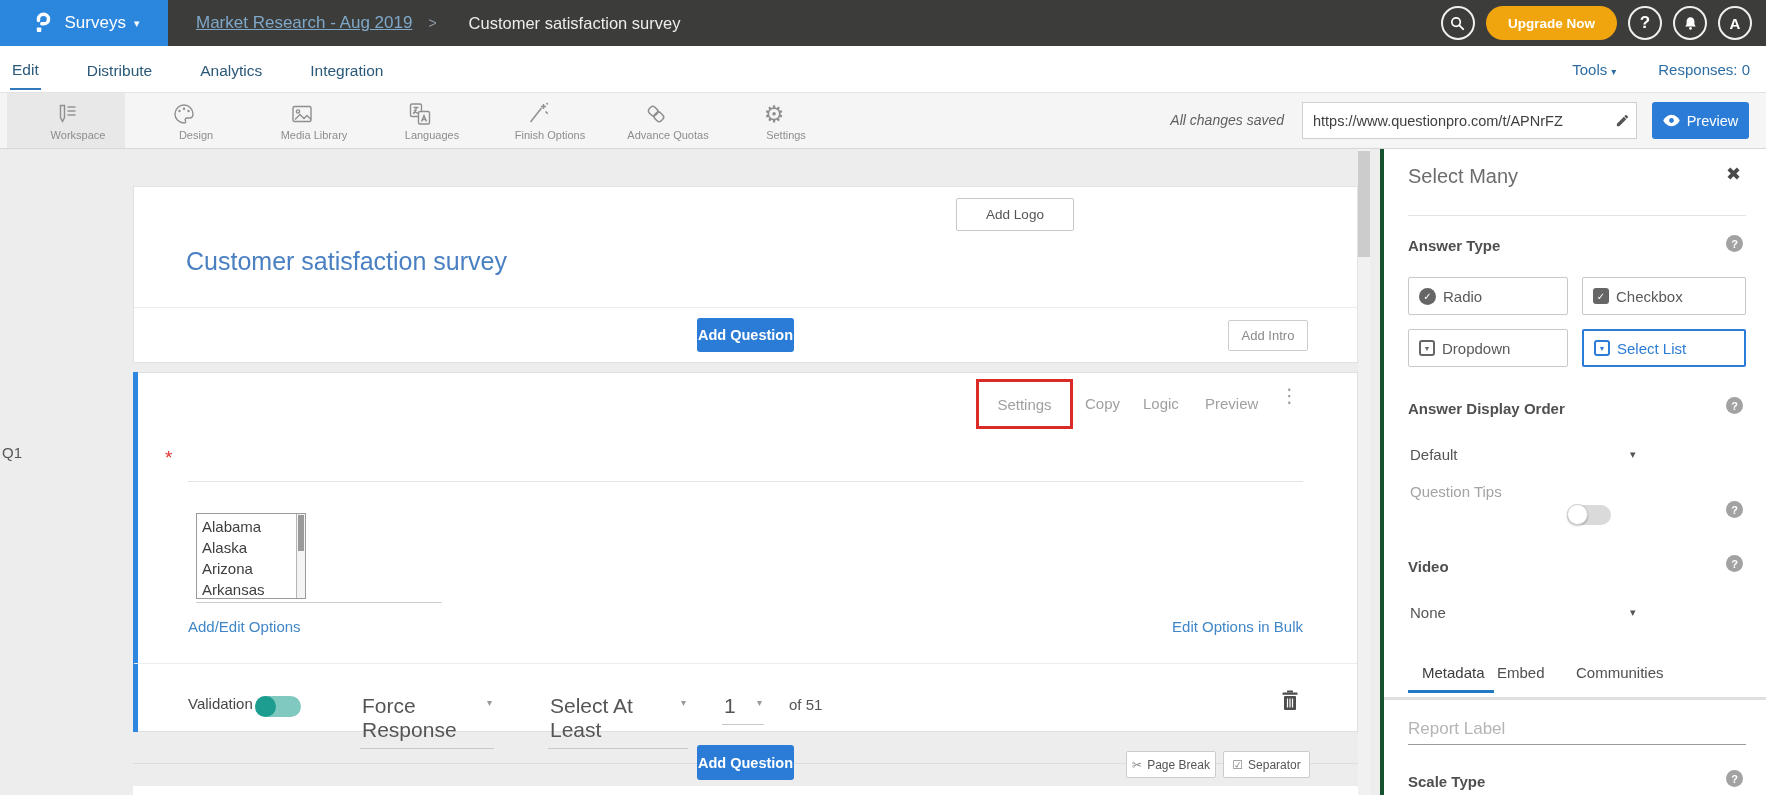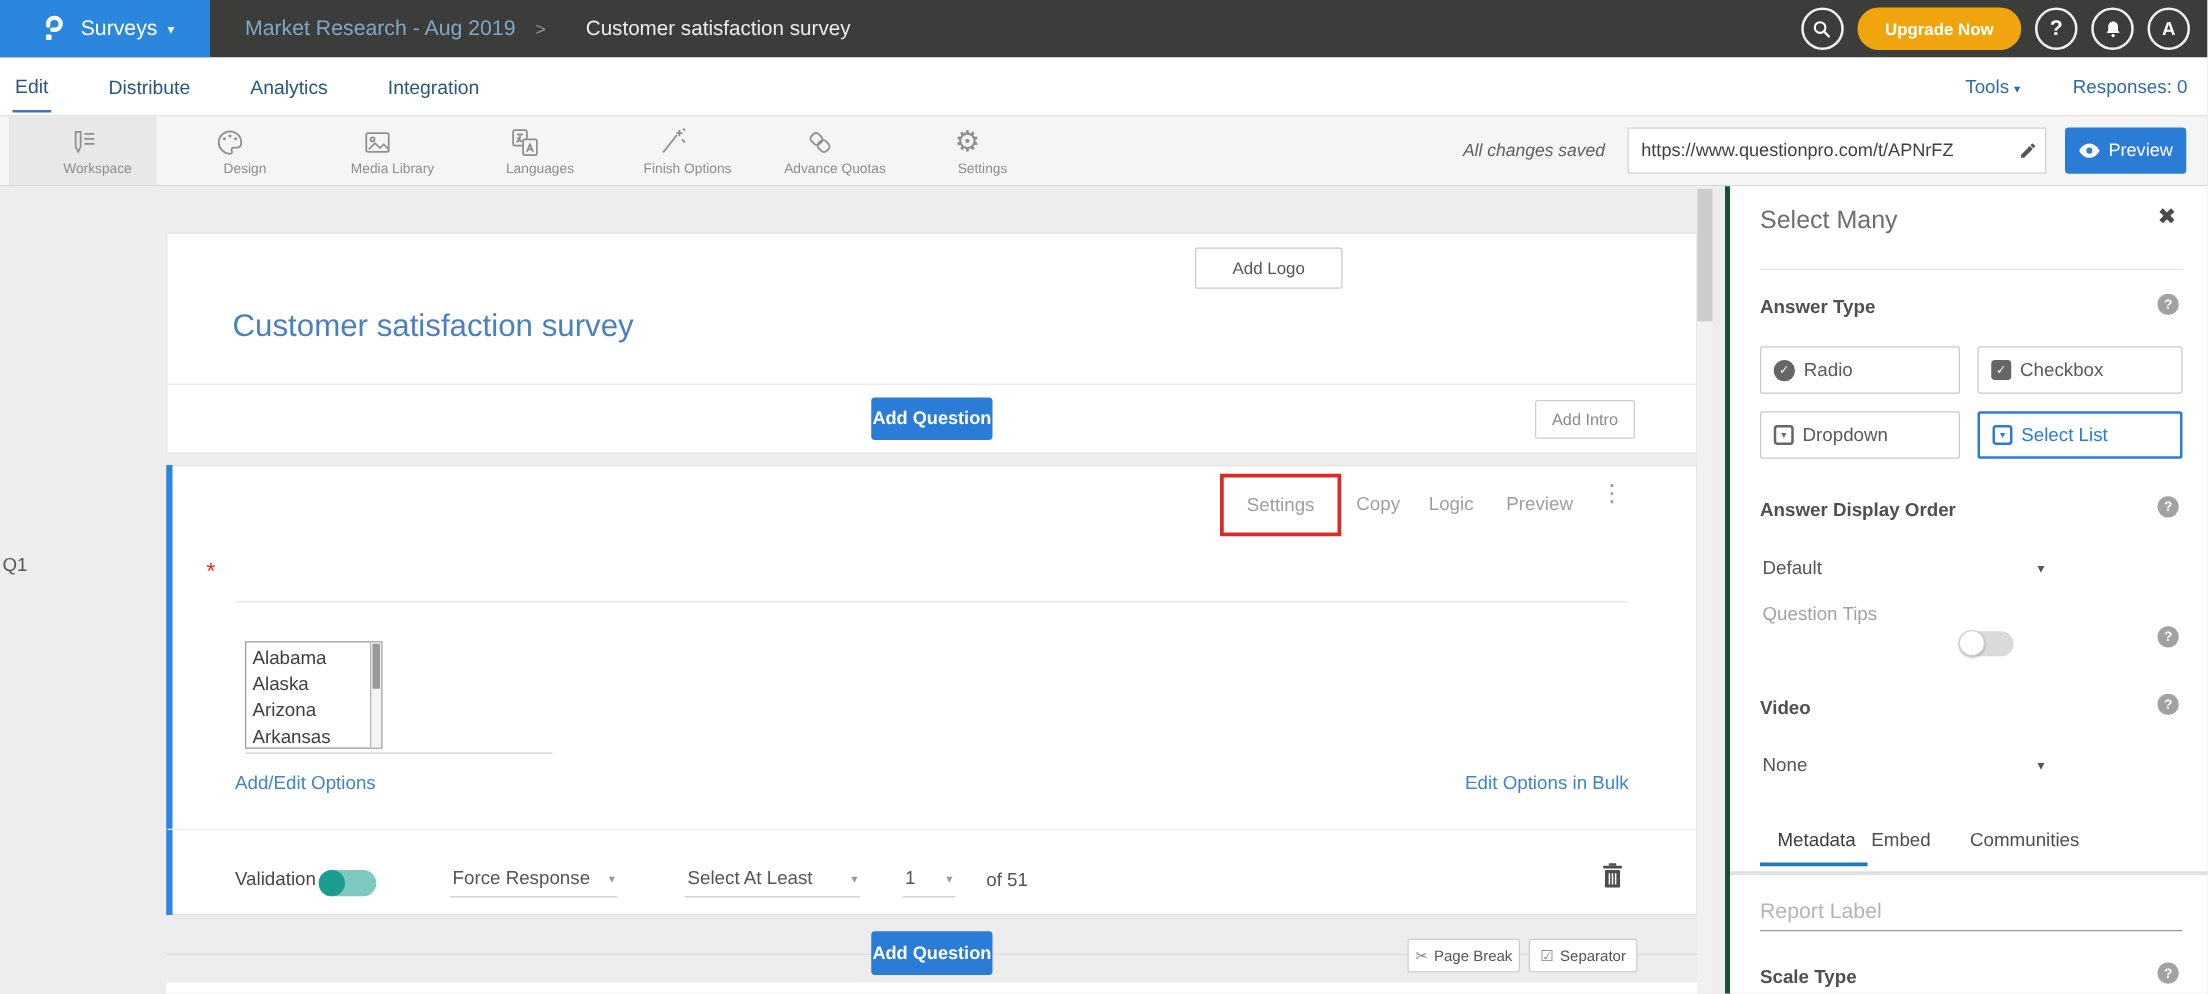--- a/index.html
+++ b/index.html
@@ -8,21 +8,21 @@
   #app { position:absolute; inset:0; }
   .abs { position:absolute; }
 
   
   .topbar { position:absolute; left:0; top:0; width:1766px; height:46px; background:#3c3c3a; }
   .brand { position:absolute; left:0; top:0; width:168px; height:46px; background:#2b87dd;
            display:flex; align-items:center; justify-content:center; gap:8px; cursor:pointer; }
   .brand-label { color:#fff; font-size:17px; }
   .brand .caret { color:#fff; font-size:11px; }
   .crumbs { position:absolute; left:196px; top:0; height:46px; display:flex; align-items:center; gap:16px; }
-  .crumb-folder { color:#7fa8c9; font-size:17px; }
+  .crumb-folder { color:#7fa8c9; font-size:17px;text-decoration:underline; }
   .crumb-sep { color:#8d9aa5; font-size:14px; }
   .crumb-survey { color:#ececec; font-size:16.5px; padding-left:16px; }
   .topbar-right { position:absolute; right:14px; top:6px; display:flex; align-items:center; gap:11px; }
   .circle-btn { width:34px; height:34px; border-radius:50%; border:2px solid rgba(255,255,255,.92);
                 display:flex; align-items:center; justify-content:center; color:#fff; cursor:pointer; }
   .circle-btn.qmark { font-size:17px; font-weight:bold; }
   .circle-btn.avatar { font-size:15px; font-weight:bold; }
   .upgrade { height:34px; border-radius:17px; background:#f0a50f; color:#fff; font-weight:bold;
              font-size:13.5px; display:flex; align-items:center; padding:0 22px; cursor:pointer; }
 
@@ -97,21 +97,21 @@
   .addedit { position:absolute; left:54px; top:245px; }
   .bulk { position:absolute; right:54px; top:245px; }
   .vdiv { position:absolute; left:0; top:290px; width:1223px; height:1px; background:#ececec; }
   .vlabel { position:absolute; left:54px; top:322px; font-size:15px; color:#474747; }
   .toggle-on { position:absolute; left:121px; top:323px; width:46px; height:21px; border-radius:11px;
                background:#7fc9c0; cursor:pointer; }
   .toggle-on .knob { position:absolute; left:0; top:0; width:21px; height:21px; border-radius:50%;
                      background:#1d9d8f; }
   .drop { position:absolute; display:flex; align-items:flex-start; gap:12px;
           border-bottom:1px solid #c9c9c9; padding:0 2px 6px 2px; cursor:pointer; }
-  .drop .val { font-size:15px; color:#555; }
+  .drop .val { font-size:21px; color:#555; }
   .drop .dcaret { font-size:10px; color:#999; margin-top:3px; }
   .drop-force { left:226px; top:321px; width:134px; justify-content:space-between; }
   .drop-atleast { left:414px; top:321px; width:140px; justify-content:space-between; }
   .drop-count { left:588px; top:321px; width:42px; justify-content:space-between; }
   .of-label { position:absolute; left:655px; top:323px; font-size:15px; color:#555; }
   .trash { position:absolute; left:1146px; top:316px; cursor:pointer; }
 
   .bottomline { position:absolute; left:133px; top:614px; width:1225px; height:1px; background:#dcdcdc; }
   .addq-bottom { position:absolute; left:697px; top:596px; width:97px; height:35px; }
   .mini-btn { position:absolute; height:27px; background:#fff; border:1px solid #ccc; border-radius:2px;

